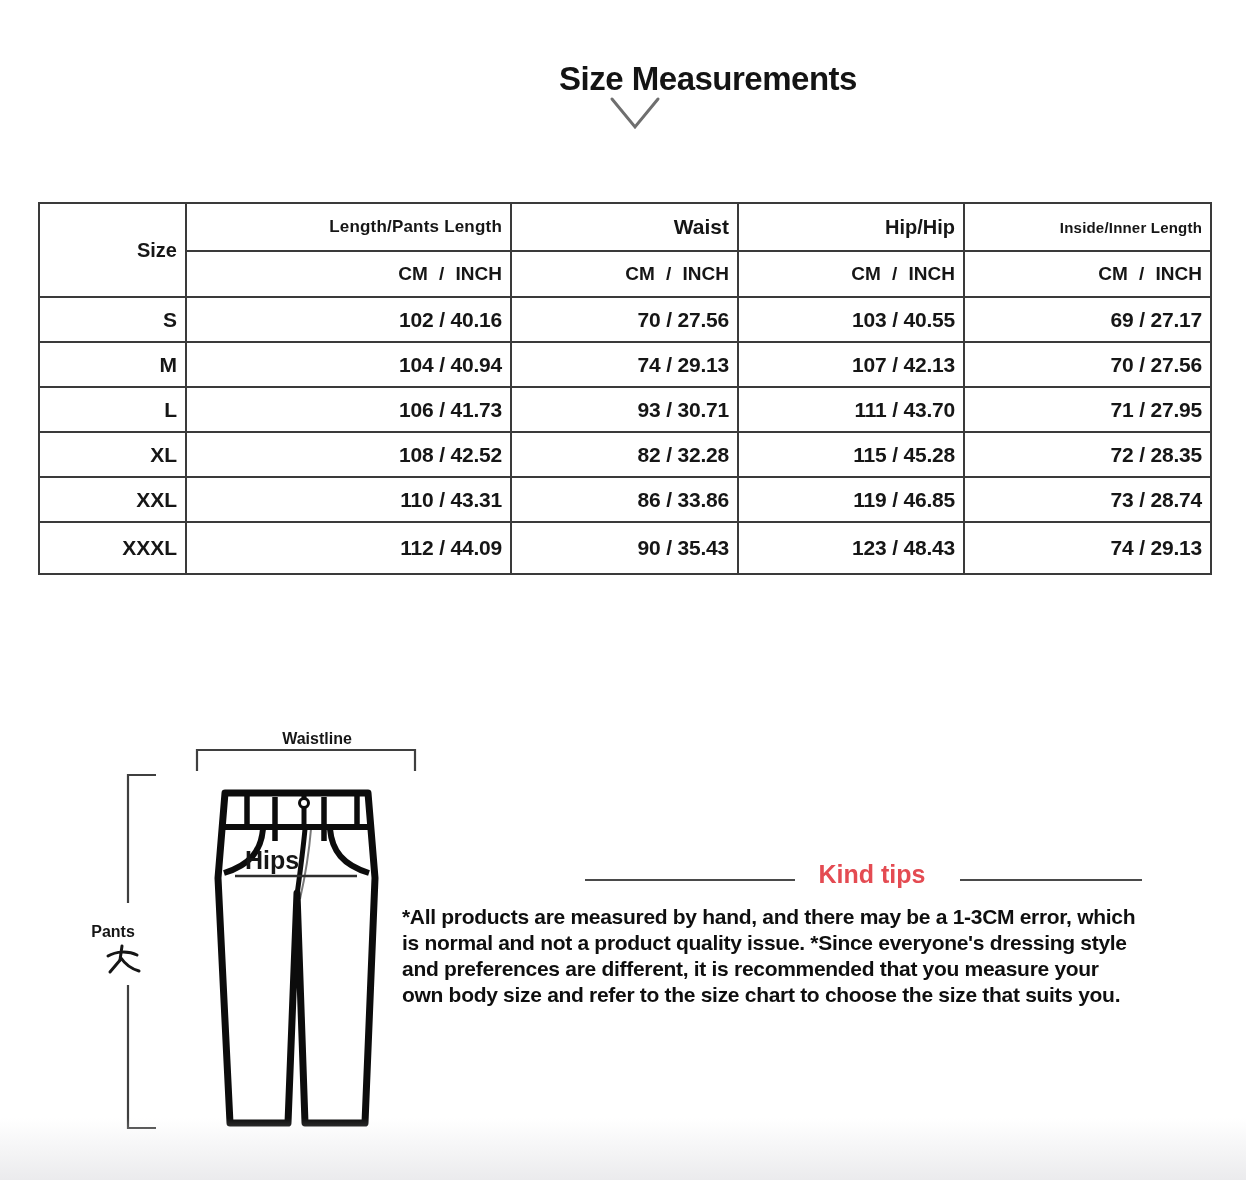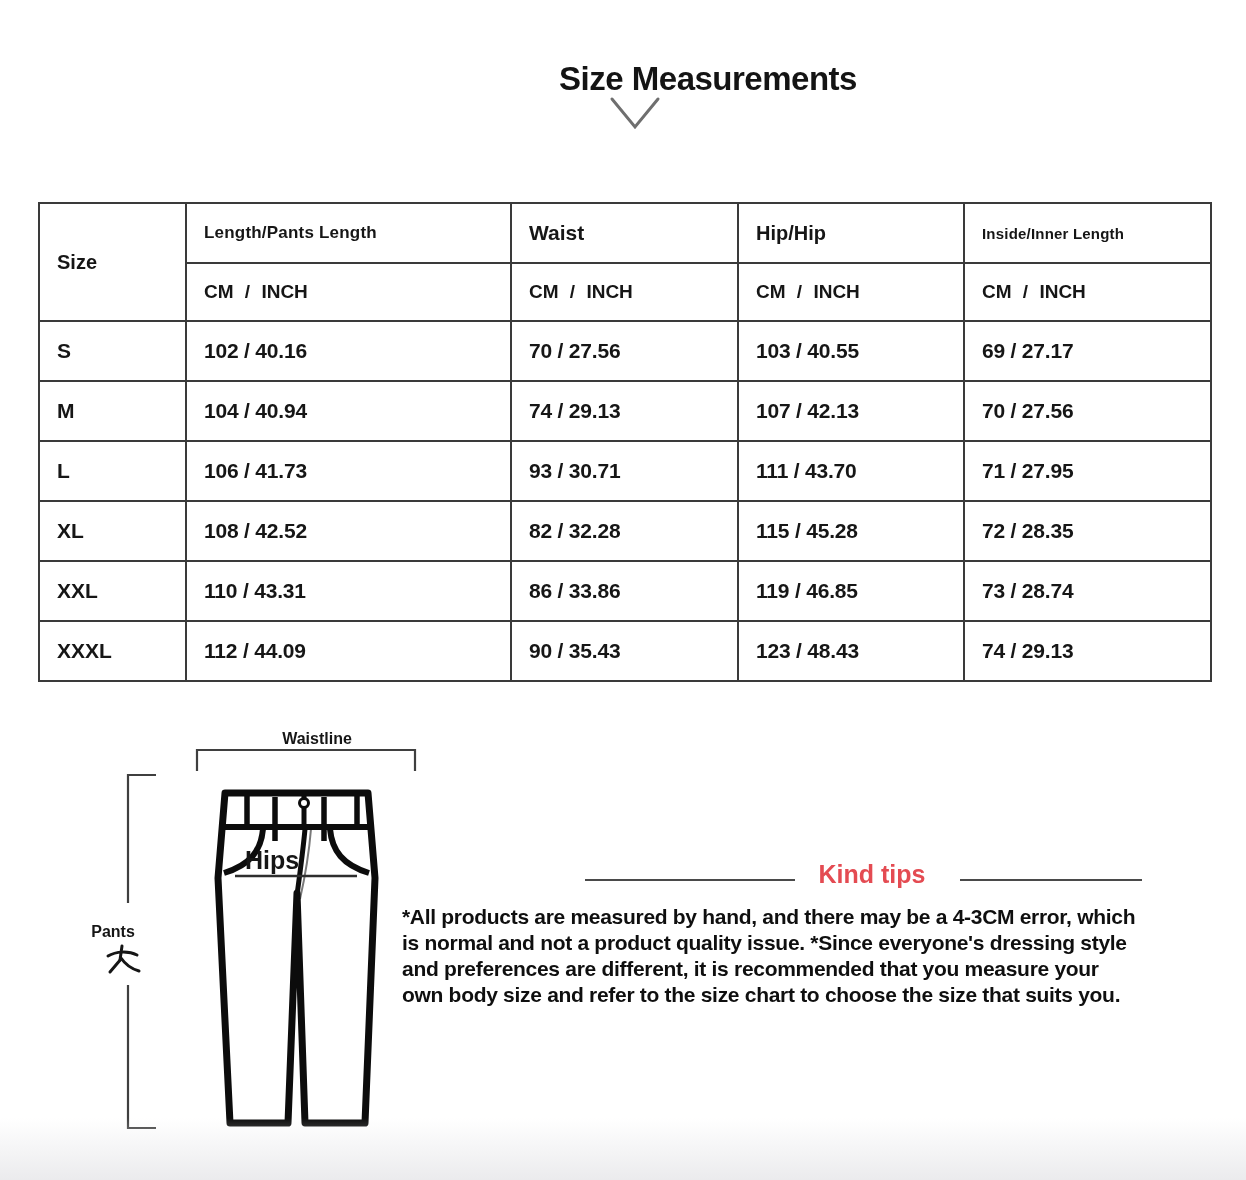--- a/index.html
+++ b/index.html
@@ -13,22 +13,22 @@
     margin:0; font-size:33px; font-weight:bold; letter-spacing:-0.5px;
     color:#141414; white-space:nowrap;
   }
   .chevron { position:absolute; left:607px; top:96px; }
   
   .size-table {
     position:absolute; left:38px; top:202px; width:1172px;
     border-collapse:collapse; table-layout:fixed;
   }
   .size-table th, .size-table td {
-    border:2px solid #3a3a3a; text-align:left; vertical-align:middle;
-    font-weight:bold; padding:17px; color:#161616; background:#fff;
+    border:2px solid #3a3a3a; text-align:right; vertical-align:middle;
+    font-weight:bold; padding:8px; color:#161616; background:#fff;
   }
   .size-table thead tr.hrow1 { height:48px; }
   .size-table thead tr.hrow2 { height:46px; }
   .size-table tbody tr { height:45px; }
   .size-table tbody tr:last-child { height:52px; }
   .size-h    { font-size:20px; }
   .col-length{ font-size:17px; letter-spacing:0.2px; }
   .col-waist { font-size:21px; }
   .col-hip   { font-size:20px; }
   .col-inside{ font-size:15px; letter-spacing:0.2px; }
@@ -170,20 +170,20 @@
     <path d="M251 106 C 249 130, 245 154, 240 176" stroke="#0c0c0c" stroke-width="2" fill="none" stroke-opacity="0.55"></path>
 
     <path d="M175 153 L297 153" stroke="#2e2e2e" stroke-width="2.6"></path>
     <text x="212" y="146" font-size="25" text-anchor="middle">Hips</text>
   </svg>
 
   <div class="tips-rule left"></div>
   <div class="tips-heading">Kind tips</div>
   <div class="tips-rule right"></div>
   <div class="tips-body">
-    <div class="tips-line">*All products are measured by hand, and there may be a 4-3CM error, which</div>
+    <div class="tips-line">*All products are measured by hand, and there may be a 1-3CM error, which</div>
     <div class="tips-line">is normal and not a product quality issue. *Since everyone's dressing style</div>
     <div class="tips-line">and preferences are different, it is recommended that you measure your</div>
     <div class="tips-line">own body size and refer to the size chart to choose the size that suits you.</div>
   </div>
 
   <div class="bottom-fade"></div>
 </div>
 
 </body></html>

